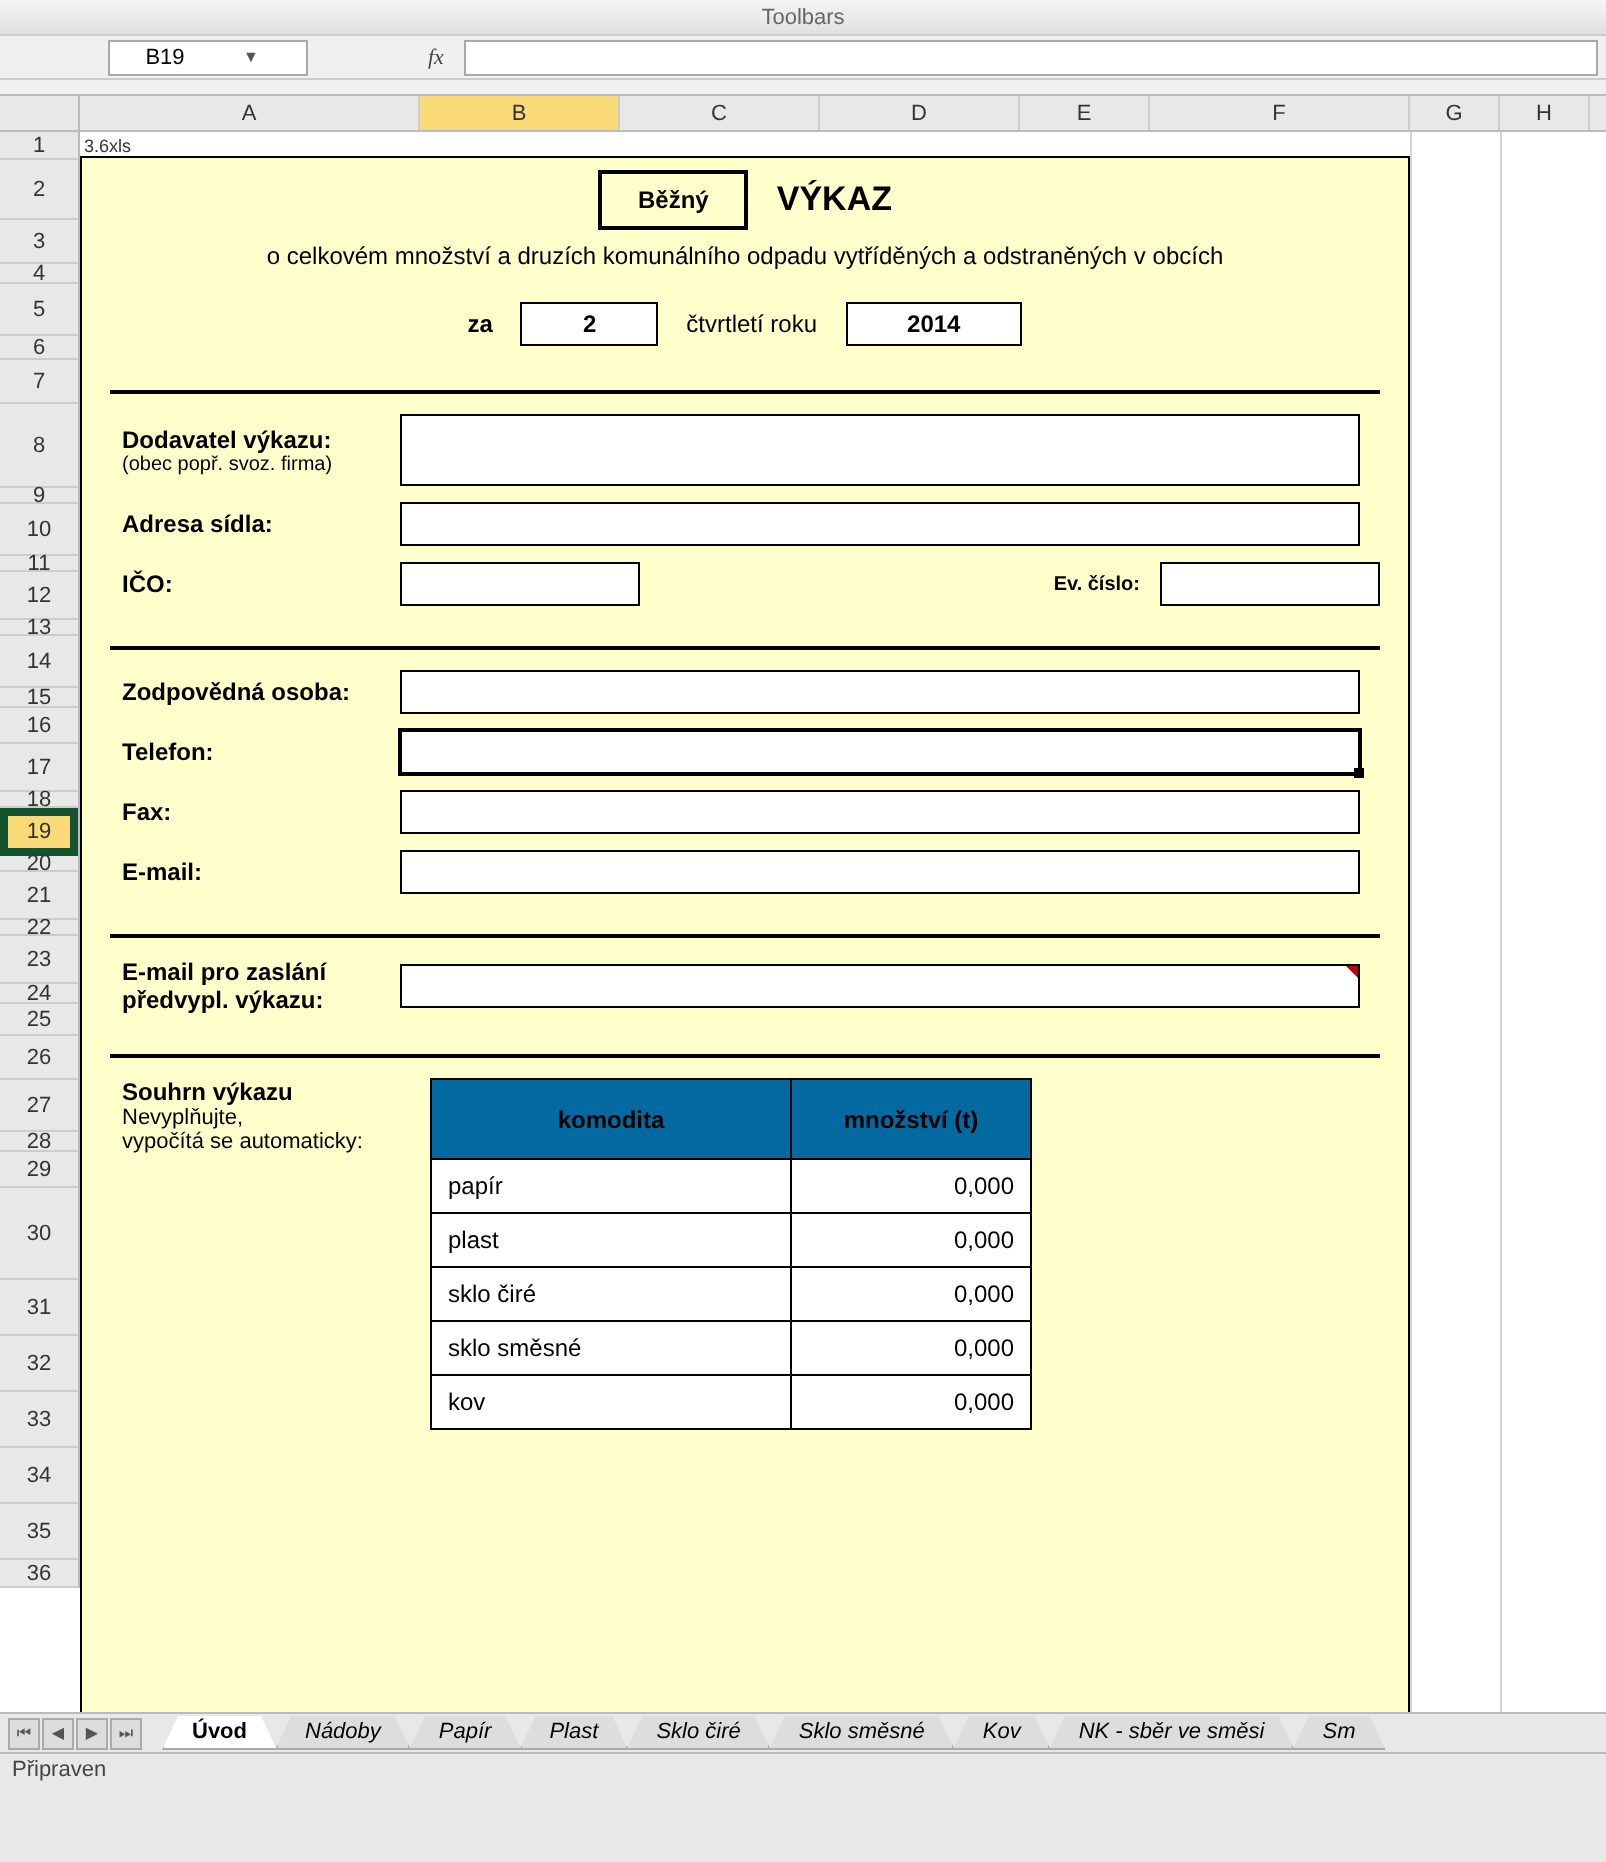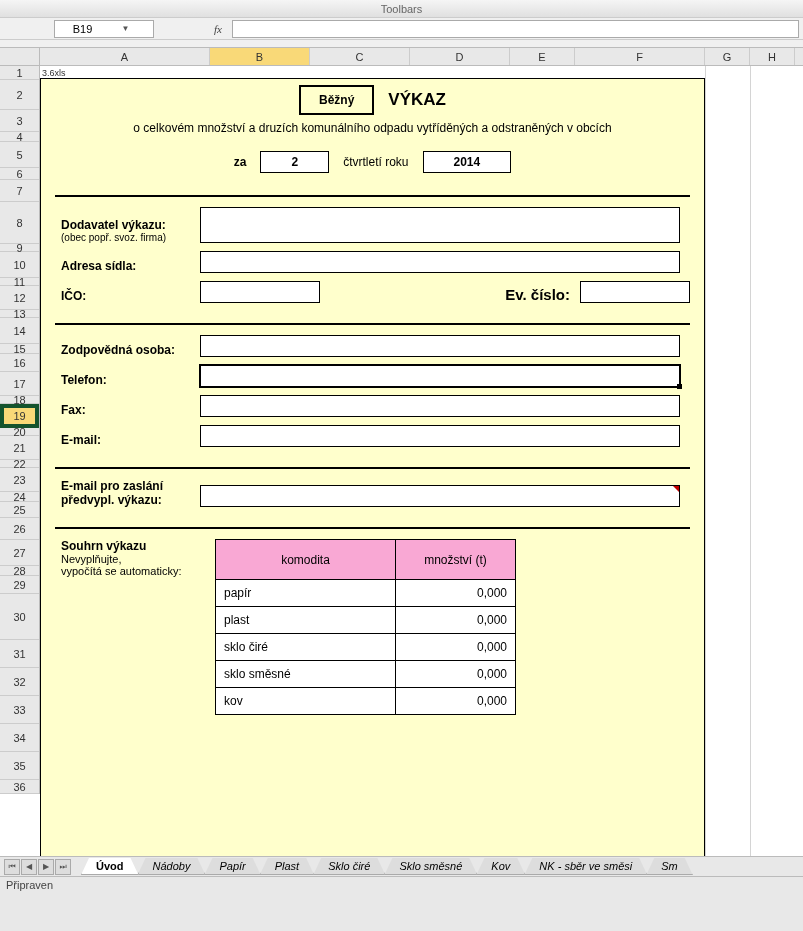--- a/index.html
+++ b/index.html
@@ -28,41 +28,41 @@
 .row-h { border-bottom: 1px solid #ccc; text-align: center; color: #333; font-size: 11px; display: flex; align-items: center; justify-content: center; }
 .row-h.active { background: #f9d978; border: 4px solid #14532d; }
 
 
 .sheet-body { position: absolute; top: 18px; left: 40px; right: 0; bottom: 0; overflow: hidden; }
 .yellow-form { background: #ffffcc; border: 1px solid #000; min-height: 900px; }
 
 
 .section { border-top: 2px solid #000; margin: 0 14px; padding: 10px 0 12px; }
 .section.first { border-top: none; padding-top: 0; }
-.form-row { display: flex; align-items: flex-end; margin-bottom: 8px; }
+.form-row { display: flex; align-items: center; margin-bottom: 8px; }
 .form-label { width: 145px; font-weight: bold; font-size: 12px; padding-left: 6px; }
 .form-label .sub { font-weight: normal; font-size: 10px; display: block; }
 .form-input { border: 1.5px solid #000; background: #fff; height: 22px; padding: 0 4px; }
 .form-input.wide { flex: 1; max-width: 480px; }
 .form-input.small { width: 120px; }
 .form-input.mid { width: 110px; }
 
 
 .header-area { text-align: center; padding-top: 6px; }
 .header-boxes { display: flex; justify-content: center; align-items: center; gap: 14px; margin-bottom: 6px; }
 .hbox { border: 2px solid #000; padding: 6px 18px; font-size: 12px; font-weight: bold; background: #ffffcc; }
 .hword { font-size: 17px; font-weight: bold; }
 .subtitle { font-size: 12px; margin-bottom: 16px; }
 .period-row { display: flex; justify-content: center; align-items: center; gap: 14px; font-size: 12px; margin-bottom: 10px; }
 .pbox { border: 1.5px solid #000; background: #fff; padding: 3px 30px; font-weight: bold; text-align: center; }
 
 
 .summary-table { border-collapse: collapse; margin-left: 160px; }
 .summary-table th, .summary-table td { border: 1.5px solid #000; padding: 6px 8px; font-size: 12px; }
-.summary-table th { background: #f9a8d4; text-align: center; font-weight: normal; }
+.summary-table th { background: #0369a1; text-align: center; font-weight: bold; }
 .summary-table td.komodita { background: #fff; width: 180px; }
 .summary-table td.mnozstvi { background: #fff; width: 120px; text-align: right; }
 
 
 .tabs-row { position: absolute; bottom: 18px; left: 0; right: 0; height: 20px; background: #e8e8e8; border-top: 1px solid #bbb; display: flex; align-items: center; }
 .tab-nav { display: flex; gap: 1px; padding: 0 4px; }
 .tab-nav-btn { width: 16px; height: 16px; background: #ddd; border: 1px solid #aaa; display: flex; align-items: center; justify-content: center; font-size: 8px; color: #555; cursor: pointer; }
 .sheet-tabs { display: flex; margin-left: 6px; }
 .sheet-tab { padding: 2px 10px; background: #ddd; border: 1px solid #aaa; border-top: none; font-size: 11px; cursor: pointer; margin-right: -1px; position: relative; clip-path: polygon(8px 0, calc(100% - 8px) 0, 100% 100%, 0 100%); padding-left: 14px; padding-right: 14px; }
 .sheet-tab.active { background: #fff; font-weight: bold; z-index: 2; }
@@ -174,21 +174,21 @@
           <div class="form-input wide" style="height:36px;"></div>
         </div>
         <div class="form-row">
           <div class="form-label">Adresa sídla:</div>
           <div class="form-input wide"></div>
         </div>
         <div class="form-row">
           <div class="form-label">IČO:</div>
           <div class="form-input small"></div>
           <div style="flex:1"></div>
-          <span style="font-weight:bold;font-size:15px;margin-right:10px;">Ev. číslo:</span>
+          <span style="font-weight:bold;font-size:10px;margin-right:10px;">Ev. číslo:</span>
           <div class="form-input mid"></div>
         </div>
       </div>
 
       <div class="section">
         <div class="form-row">
           <div class="form-label">Zodpovědná osoba:</div>
           <div class="form-input wide"></div>
         </div>
         <div class="form-row" style="position:relative;">

